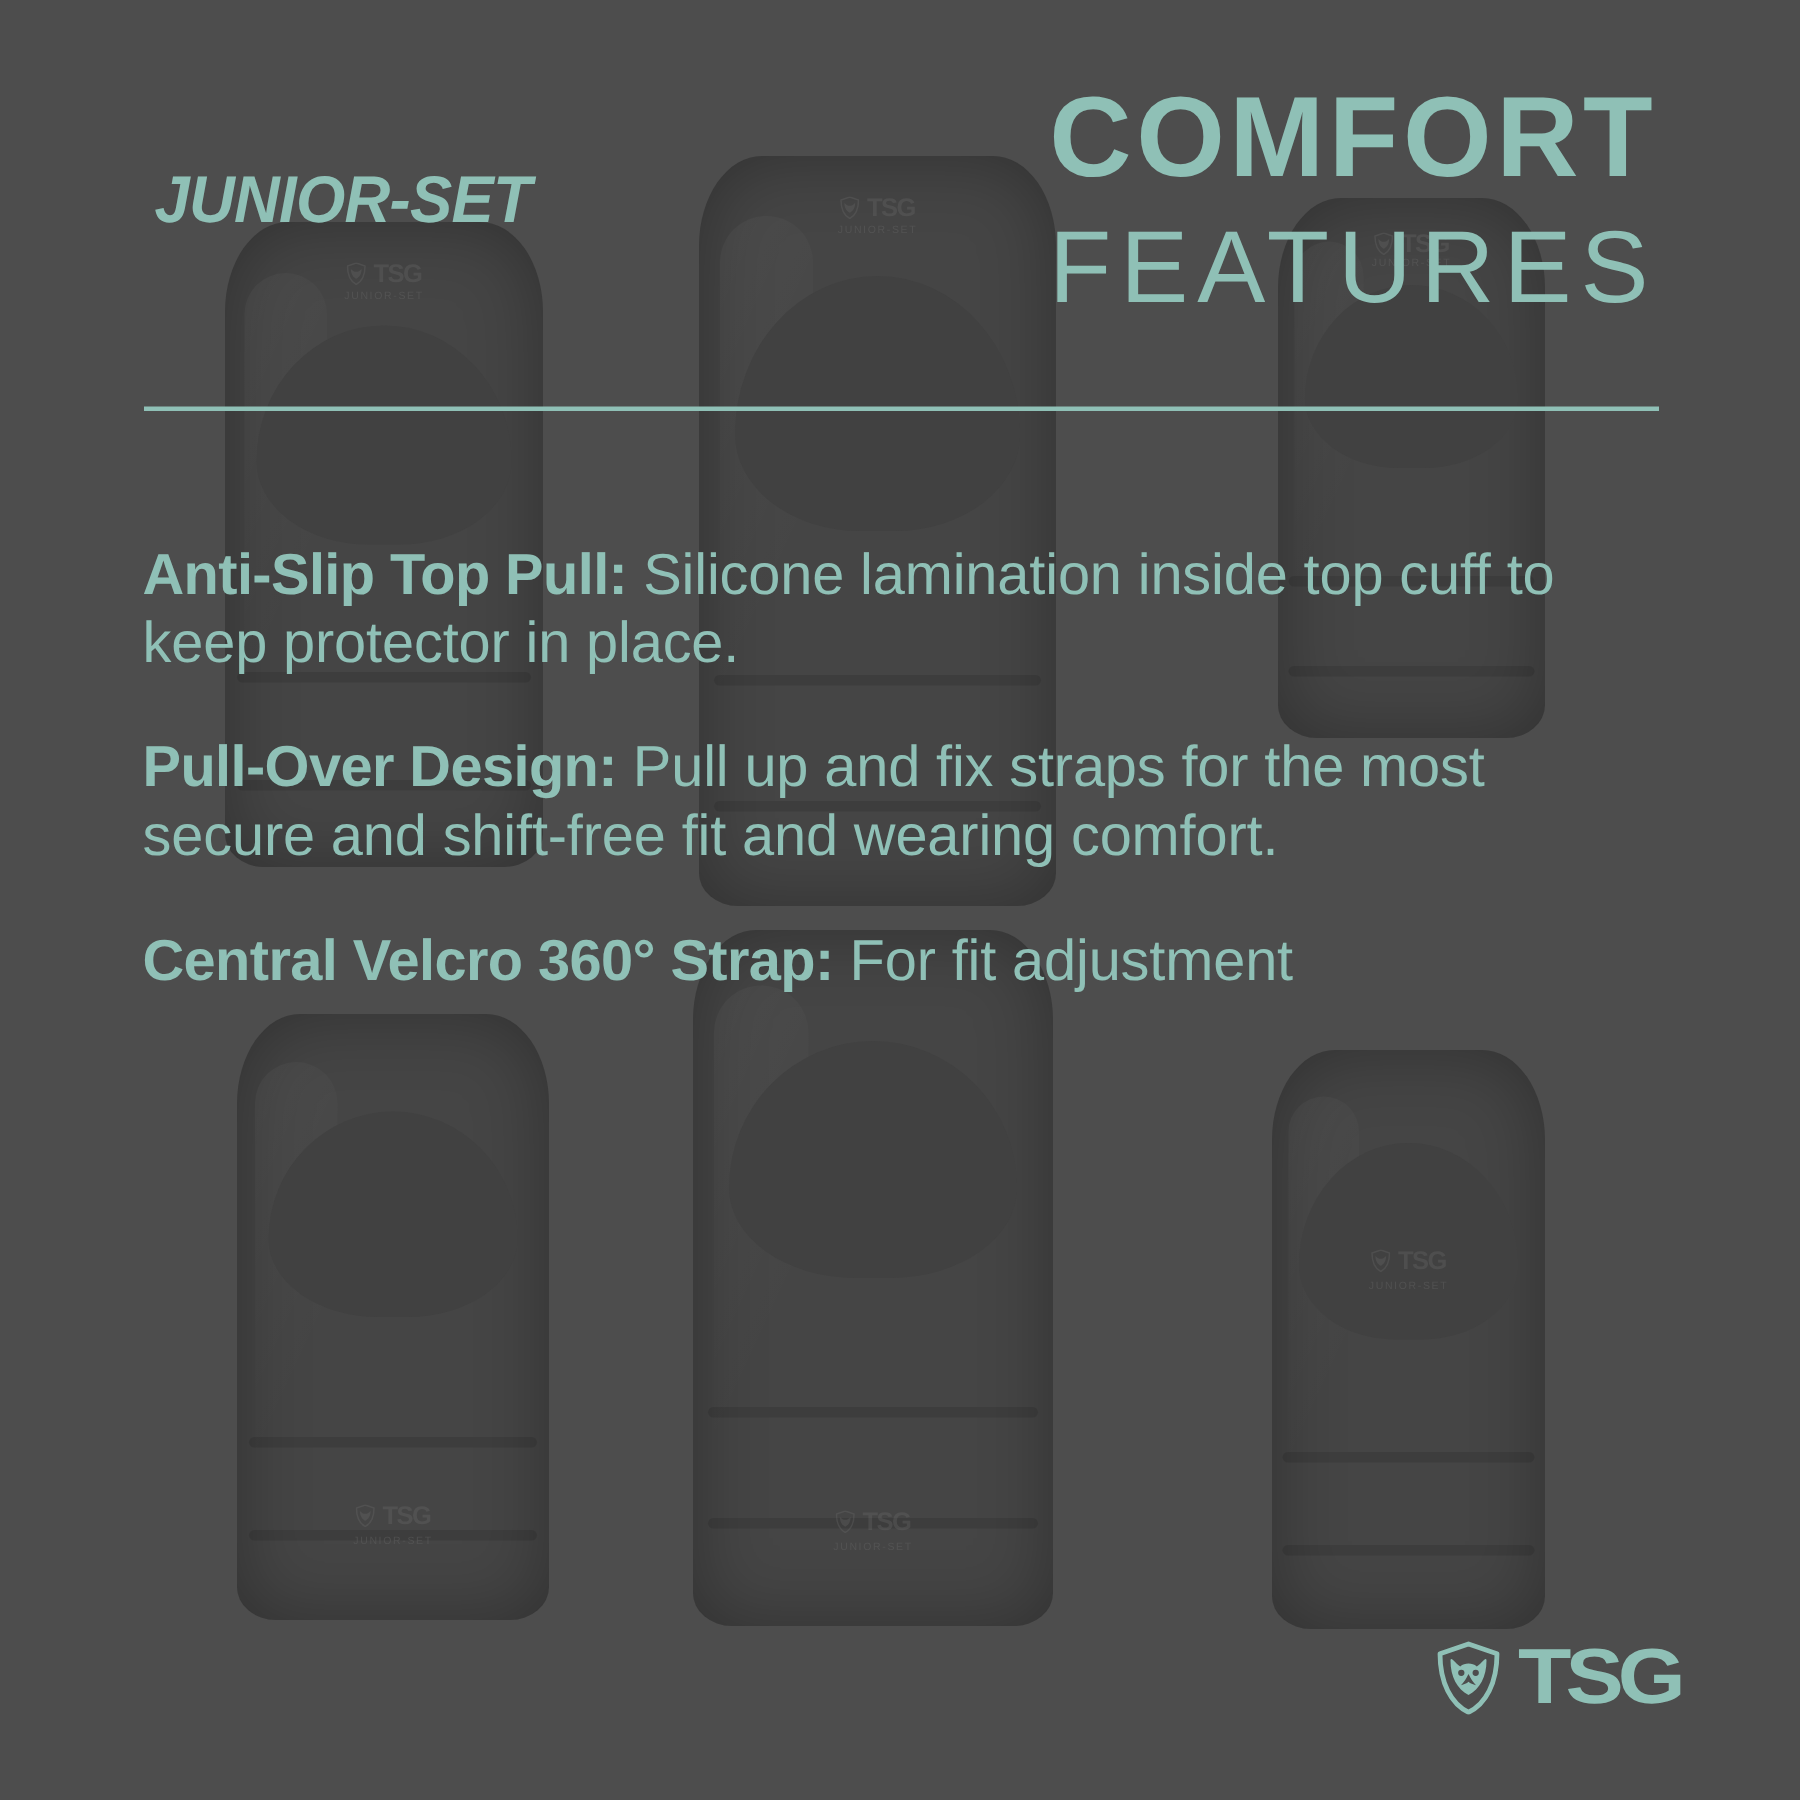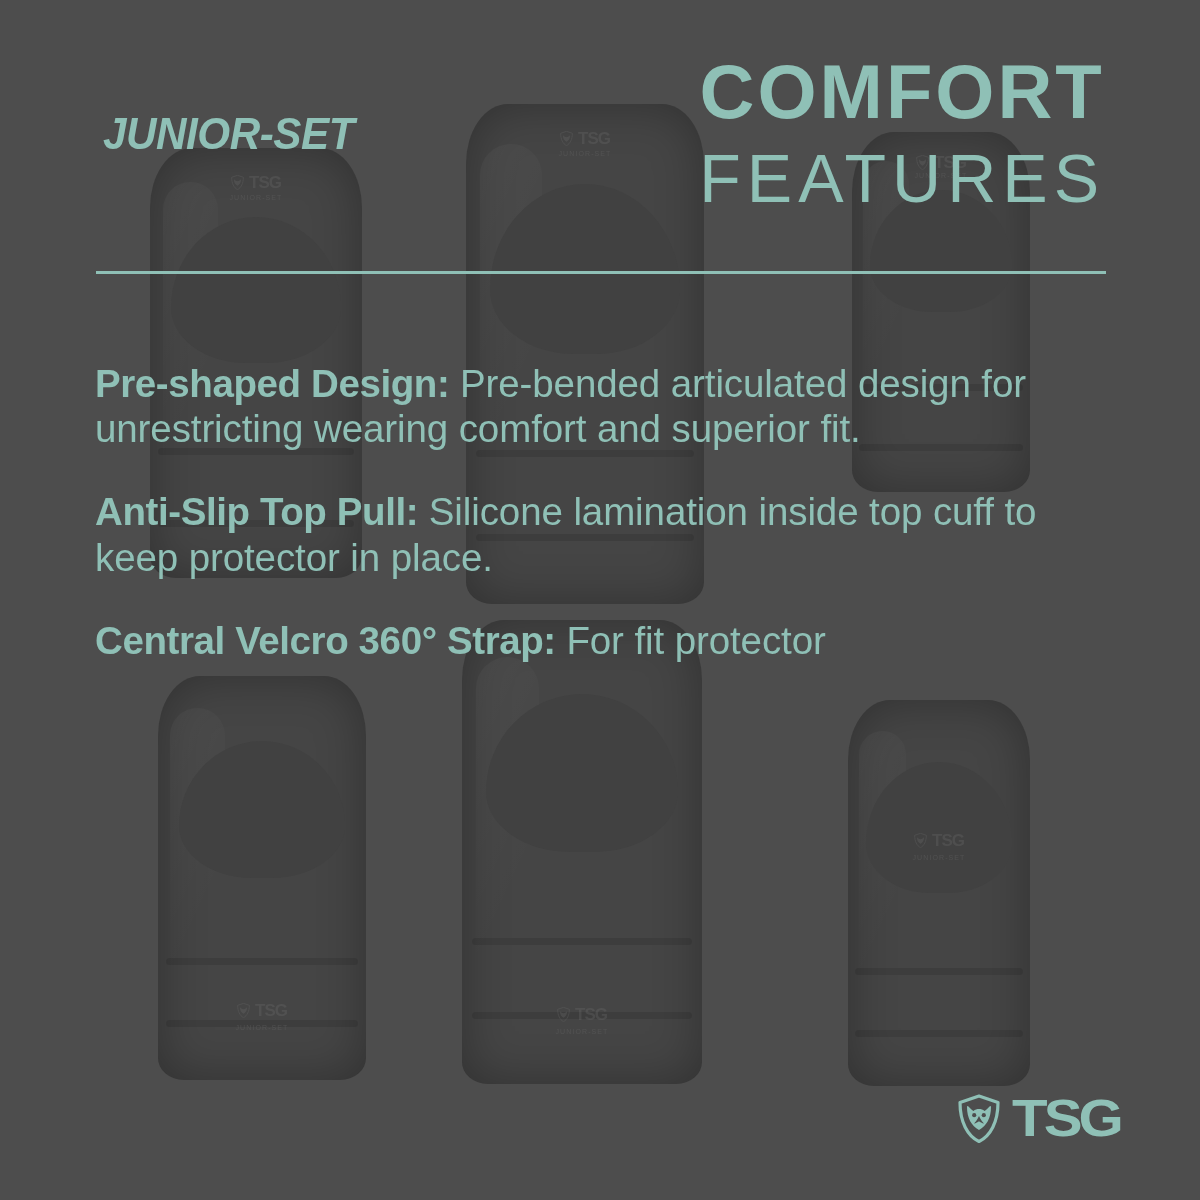--- a/index.html
+++ b/index.html
@@ -307,35 +307,35 @@
 
     <div class="headline">
       <div class="h-comfort">COMFORT</div>
       <div class="h-features">FEATURES</div>
     </div>
 
     <div class="divider"></div>
 
     <div class="features">
 
-      <p class="feature">
-        <span class="lbl">Pre-shaped Design:</span>
-        <span>Pre-bended articulated design for unrestricting wearing comfort and superior fit.</span>
-      </p>
 
       <p class="feature">
         <span class="lbl">Anti-Slip Top Pull:</span>
         <span>Silicone lamination inside top cuff to keep protector in place.</span>
       </p>
 
+      <p class="feature">
+        <span class="lbl">Pull-Over Design:</span>
+        <span>Pull up and fix straps for the most secure and shift-free fit and wearing comfort.</span>
+      </p>
 
 
       <p class="feature">
         <span class="lbl">Central Velcro 360° Strap:</span>
-        <span>For fit protector</span>
+        <span>For fit adjustment</span>
       </p>
 
     </div>
 
     <div class="tsg-logo">
       <span class="shield">
         <svg viewBox="0 0 44 49" aria-hidden="true">
           <path d="M22 2 L41 8.5 C41 28 33.5 42 22 47.5 C10.5 42 3 28 3 8.5 Z" fill="none" stroke="#8fc0b6" stroke-width="3.2" stroke-linejoin="round"></path>
           <path d="M10 13 C10 12 10.5 11.5 11.5 12.5 C13.5 14.5 15 16 16.5 17
                    C18 15.5 20 15 22 15 C24 15 26 15.5 27.5 17

